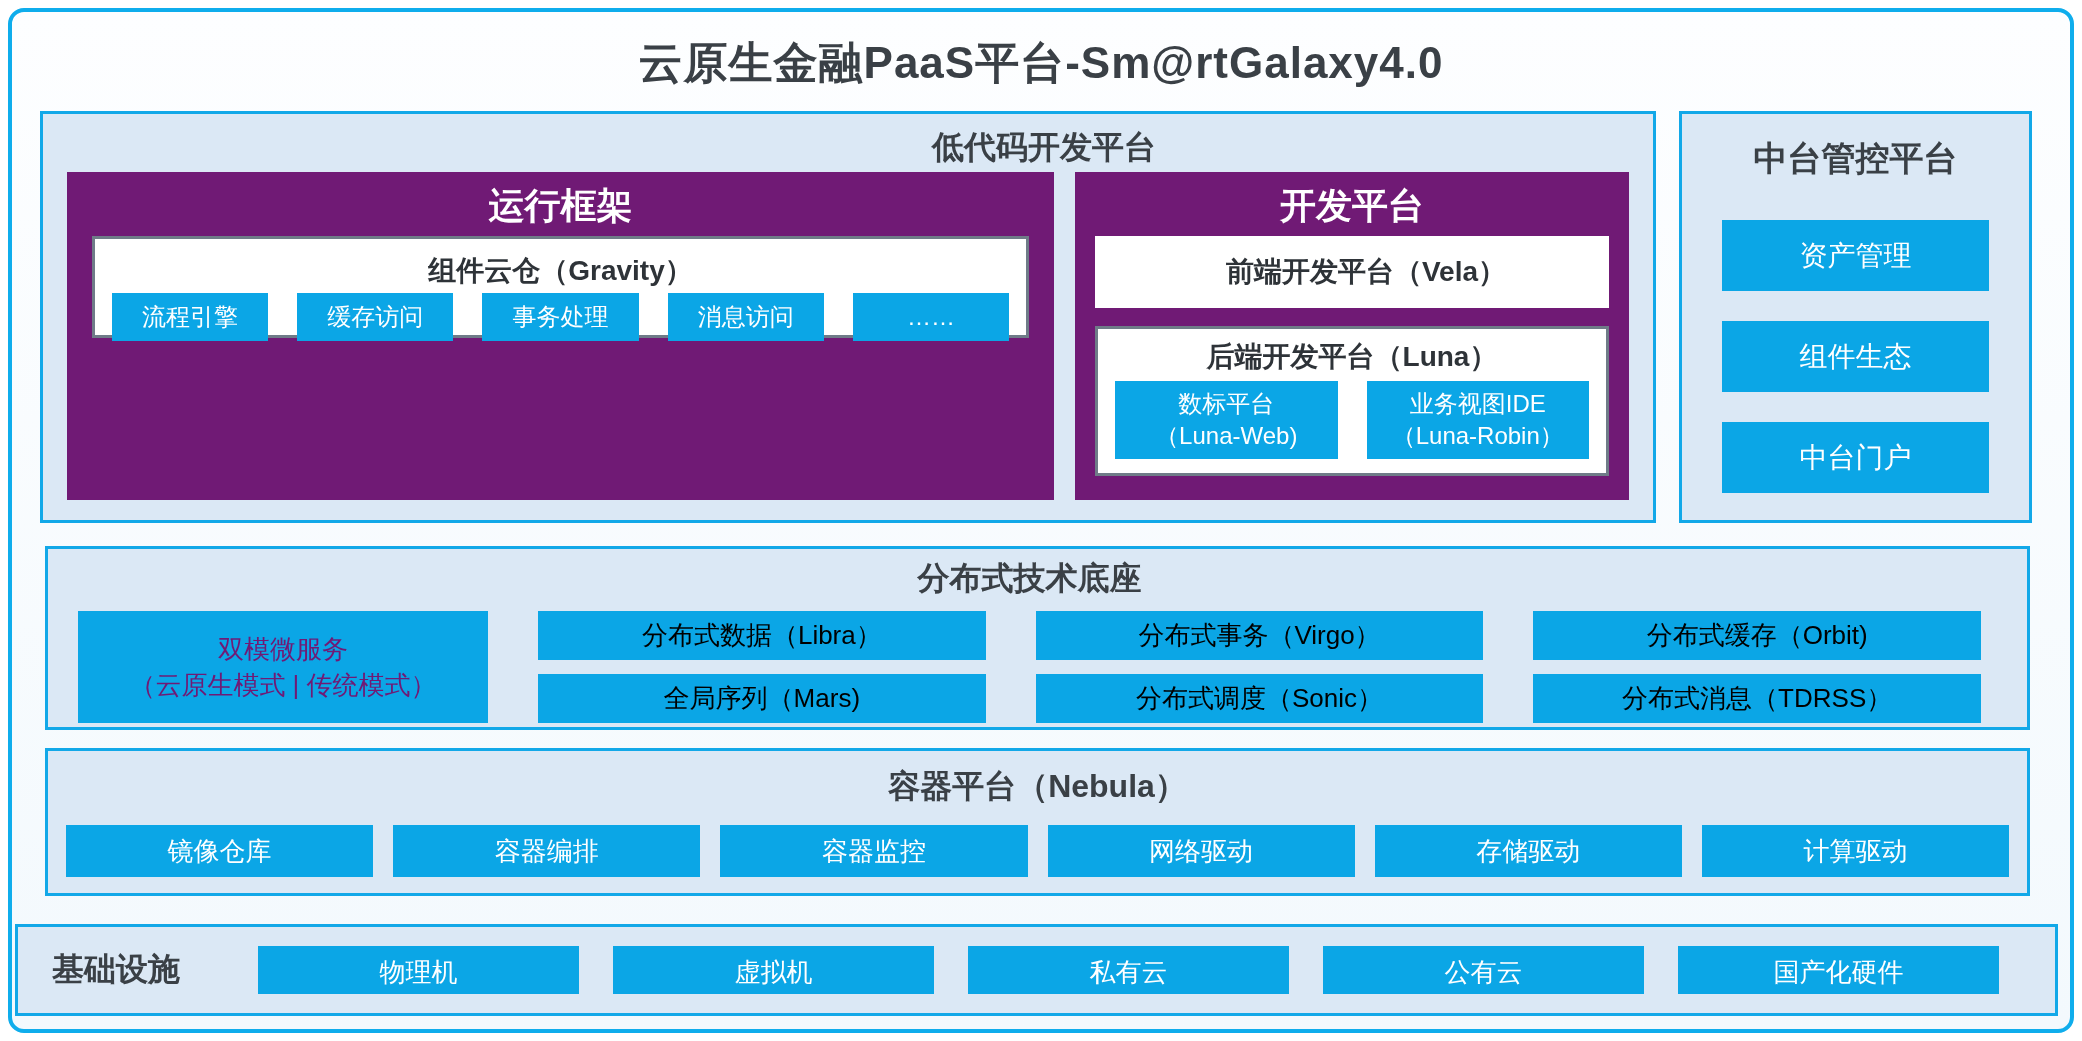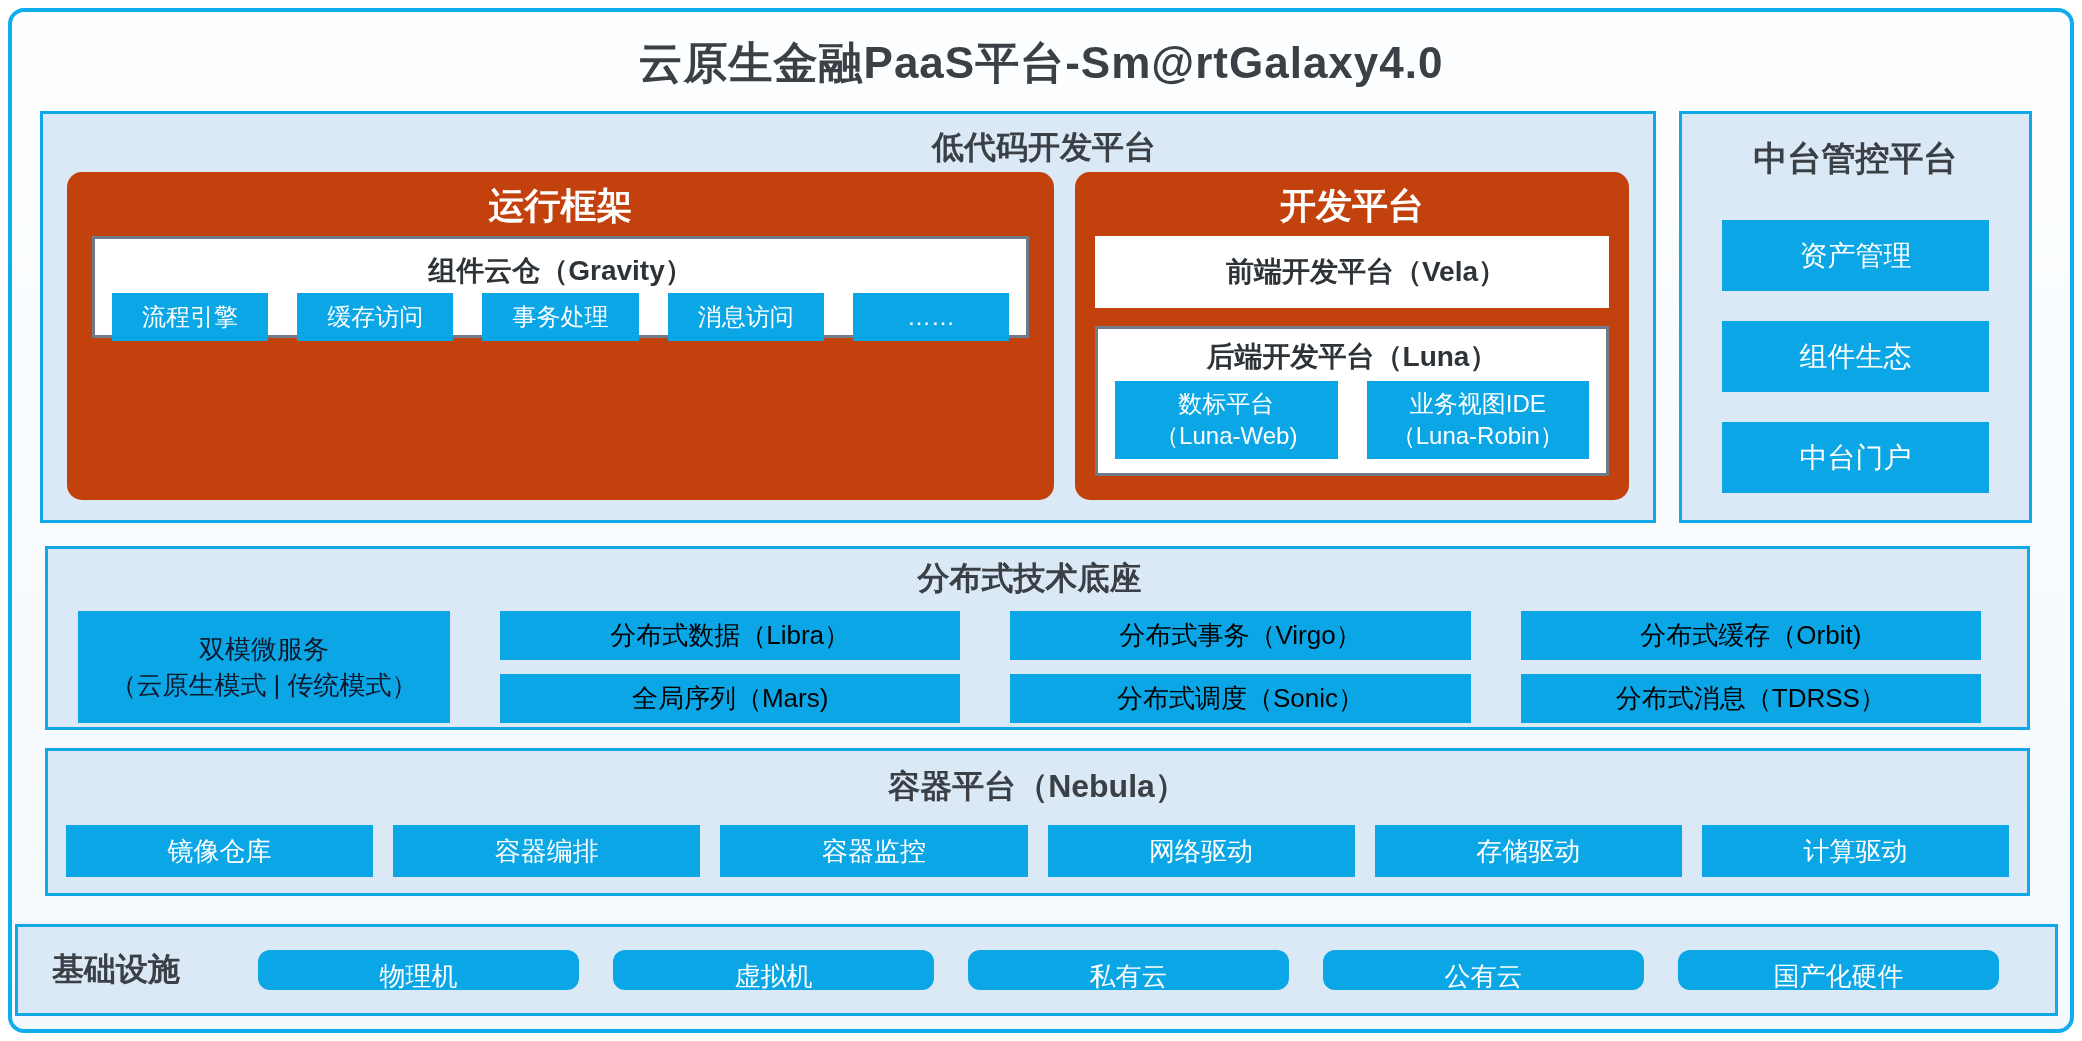--- a/index.html
+++ b/index.html
@@ -48,23 +48,22 @@
     height: 52px;
     transform: translateX(196px);
   }
   .lowcode-body {
     display: flex;
     gap: 21px;
     margin: 6px 24px 0 24px;
     height: 328px;
   }
   .bluebox {
-    background: #c2410c;
+    background: #701a75;
     padding: 0 25px;
-    border-radius: 15px;
   }
   .runtime { width: 987px; flex: none; }
   .dev { flex: 1; padding: 0 20px; }
   .bluebox-title {
     text-align: center;
     color: #ffffff;
     font-size: 36px;
     font-weight: 700;
     height: 64px;
     line-height: 68px;
@@ -115,22 +114,22 @@
   }
   .mid-btn.first { margin-top: 38px; }
   .dist-panel {
     margin: 23px 40px 0 33px;
     height: 184px;
     padding: 8px 46px 0 30px;
   }
   .dist-title { height: 48px; }
   .dist-grid { display: flex; gap: 50px; margin-top: 6px; height: 112px; }
   .dual-chip {
-    width: 372px; flex: none;
-    background: #0ba6e6; color: #0f172a;
+    width: 410px; flex: none;
+    background: #0ba6e6; color: #701a75;
     display: flex; flex-direction: column; align-items: center; justify-content: center;
     font-size: 26px; line-height: 36px; text-align: center;
   }
   .dist-col { flex: 1; display: flex; flex-direction: column; gap: 14px; }
   .dist-chip {
     flex: 1;
     background: #0ba6e6; color: #000000;
     font-size: 26px;
     display: flex; align-items: center; justify-content: center;
   }
@@ -142,21 +141,21 @@
     margin: 28px 12px 0 3px;
     height: 92px;
     display: flex; align-items: center;
     padding: 0 56px 0 34px;
     gap: 34px;
   }
   .infra-label {
     width: 172px; flex: none;
     font-size: 32px; font-weight: 700; color: #3a4046;
   }
-  .infra-panel .chip { height: 40px; line-height: 52px; font-size: 26px; border-radius: 12px; }
+  .infra-panel .chip { height: 48px; line-height: 52px; font-size: 26px; }
 </style>
 </head>
 <body>
 
 <div class="card">
 
   <div class="main-title">云原生金融PaaS平台-Sm@rtGalaxy4.0</div>
 
   <div class="top-row">
 

